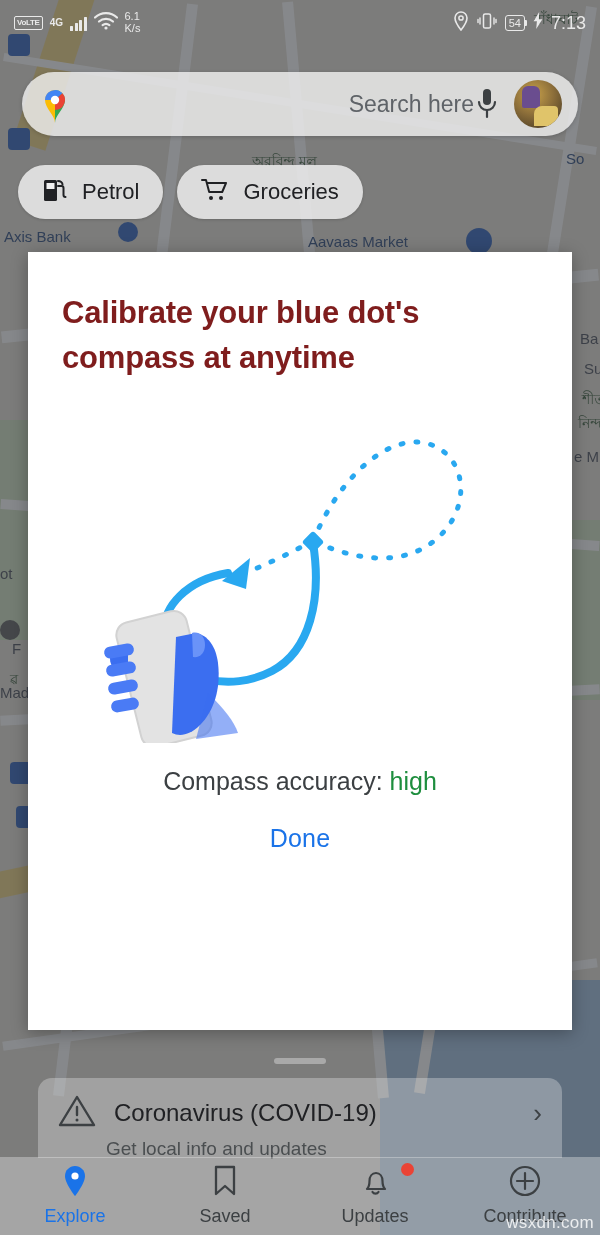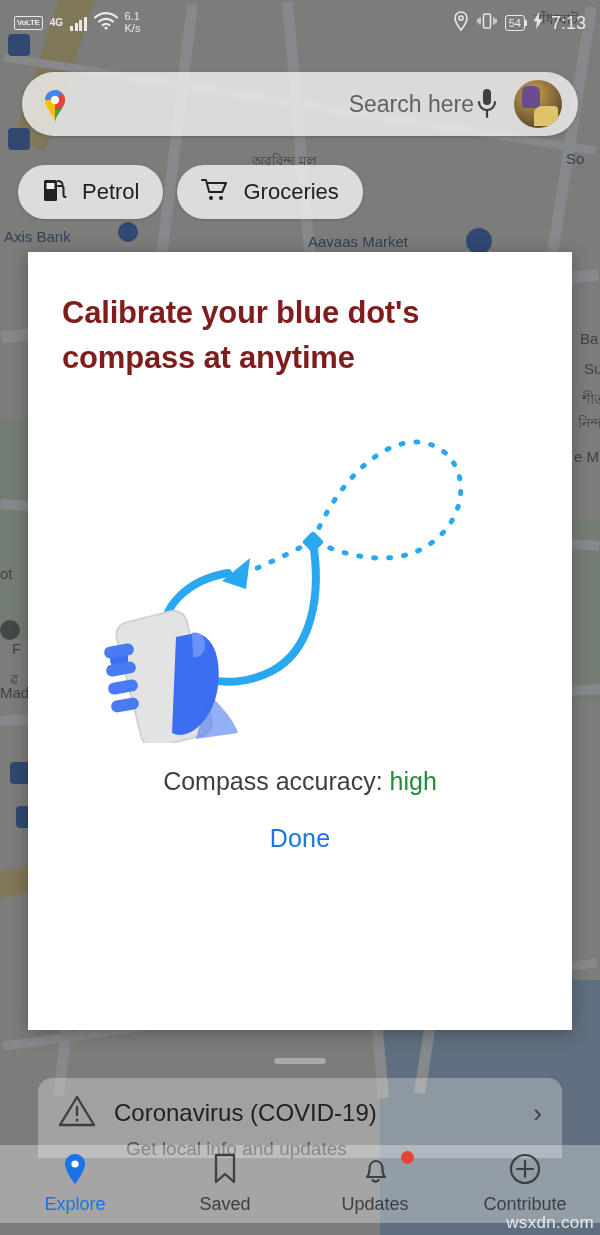--- a/index.html
+++ b/index.html
@@ -212,29 +212,29 @@
     position: absolute;
     left: 38px; top: 1078px;
     width: 524px; height: 80px;
     background: rgba(247,247,247,0.30);
     border-radius: 14px 14px 0 0;
     padding: 16px 20px 0 20px;
   }
   .covid-row { display: flex; align-items: center; gap: 18px; }
   .covid-title { font-size: 24px; color: #202124; flex: 1; }
   .covid-sub {
-    margin-top: 6px; margin-left: 68px;
+    margin-top: 6px; margin-left: 48px;
     font-size: 19px; color: #3c4043;
     opacity: .85;
   }
   .chev { font-size: 26px; color: #3c4043; }
 
   
   #bottomnav {
-    position: absolute; left: 0; bottom: 12px;
+    position: absolute; left: 0; bottom: 0;
     width: 600px; height: 78px;
     background: rgba(246,246,246,0.34);
     display: flex; align-items: center;
   }
   .nav-item {
     flex: 1;
     display: flex; flex-direction: column;
     align-items: center; gap: 5px;
     position: relative;
   }

